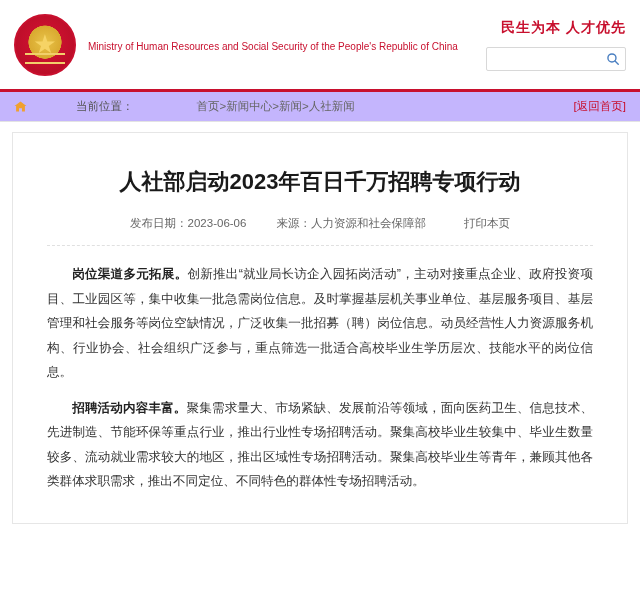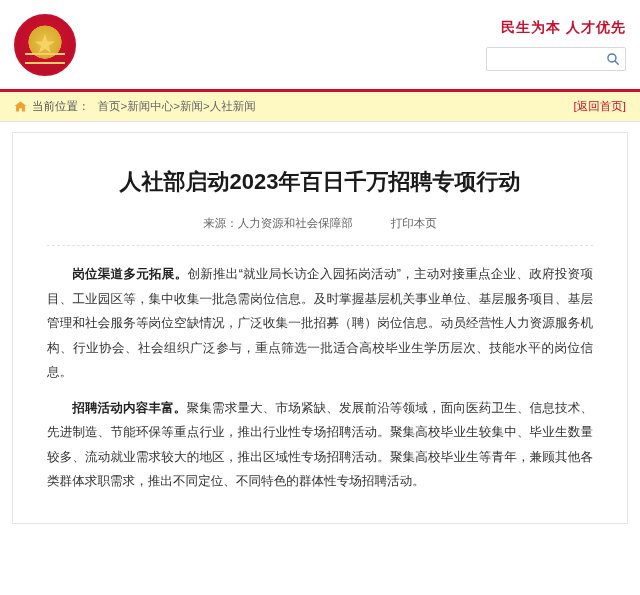--- a/index.html
+++ b/index.html
@@ -103,37 +103,38 @@
   .search-icon {
     width: 16px; height: 16px;
     flex: 0 0 16px;
     display: flex; align-items: center; justify-content: center;
     color: #4a7fc1;
   }
 
   
   .crumbbar {
     height: 30px;
-    background: #fef9c3;
+    background: #c4b5fd;
     border-bottom: 1px solid #e3e3e3;
     display: flex;
     align-items: center;
     padding: 0 14px;
     font-size: 11.5px;
     color: #666;
+    gap: 44px;
   }
   .crumb-home-icon {
     width: 13px; height: 11px;
     margin-right: 5px;
     color: #f0a030;
     display: inline-flex;
     align-items: center;
   }
   .crumb-label { color: #555; }
-  .crumb-links { color: #666; margin-left: 8px; }
+  .crumb-links { color: #666; margin-left: 19px; }
   .crumb-spacer { flex: 1 1 auto; }
   .back-home {
     color: #c8102e;
     font-size: 11.5px;
     text-decoration: none;
     padding-left: 44px;
   }
 
   
   .card {
@@ -172,20 +173,21 @@
     text-indent: 2em;
   }
   .art-body p b { font-weight: bold; color: #222; }
 </style>
 </head>
 <body>
 
 <div class="header">
   <div class="emblem"></div>
   <div class="title-block">
+    <div class="title-en">Ministry of Human Resources and Social Security of the People's Republic of China</div>
   </div>
   <div class="header-right">
     <div class="slogan">民生为本  人才优先</div>
     <div class="searchbox">
       <input type="text" placeholder="" style="">
       <span class="search-icon">
         <svg width="14" height="14" viewBox="0 0 16 16" fill="none" stroke="currentColor" stroke-width="1.6">
           <circle cx="6.8" cy="6.8" r="4.6"></circle>
           <line x1="10.3" y1="10.3" x2="14" y2="14" stroke-linecap="round"></line>
         </svg>
@@ -202,20 +204,21 @@
   </span>
   <span class="crumb-label">当前位置：</span>
   <span class="crumb-links">首页&gt;新闻中心&gt;新闻&gt;人社新闻</span>
   <span class="crumb-spacer"></span>
   <a class="back-home" href="#">[返回首页]</a>
 </div>
 
 <div class="card">
   <div class="art-title">人社部启动2023年百日千万招聘专项行动</div>
   <div class="art-meta">
+    <span>发布日期：2023-06-06</span>
     <span>来源：人力资源和社会保障部</span>
     <a class="print" href="#">打印本页</a>
   </div>
   <div class="art-body">
       <p><b>岗位渠道多元拓展。</b>创新推出“就业局长访企入园拓岗活动”，主动对接重点企业、政府投资项目、工业园区等，集中收集一批急需岗位信息。及时掌握基层机关事业单位、基层服务项目、基层管理和社会服务等岗位空缺情况，广泛收集一批招募（聘）岗位信息。动员经营性人力资源服务机构、行业协会、社会组织广泛参与，重点筛选一批适合高校毕业生学历层次、技能水平的岗位信息。</p>
       <p><b>招聘活动内容丰富。</b>聚集需求量大、市场紧缺、发展前沿等领域，面向医药卫生、信息技术、先进制造、节能环保等重点行业，推出行业性专场招聘活动。聚集高校毕业生较集中、毕业生数量较多、流动就业需求较大的地区，推出区域性专场招聘活动。聚集高校毕业生等青年，兼顾其他各类群体求职需求，推出不同定位、不同特色的群体性专场招聘活动。</p>
     </div>
 </div>
 
 </body></html>

